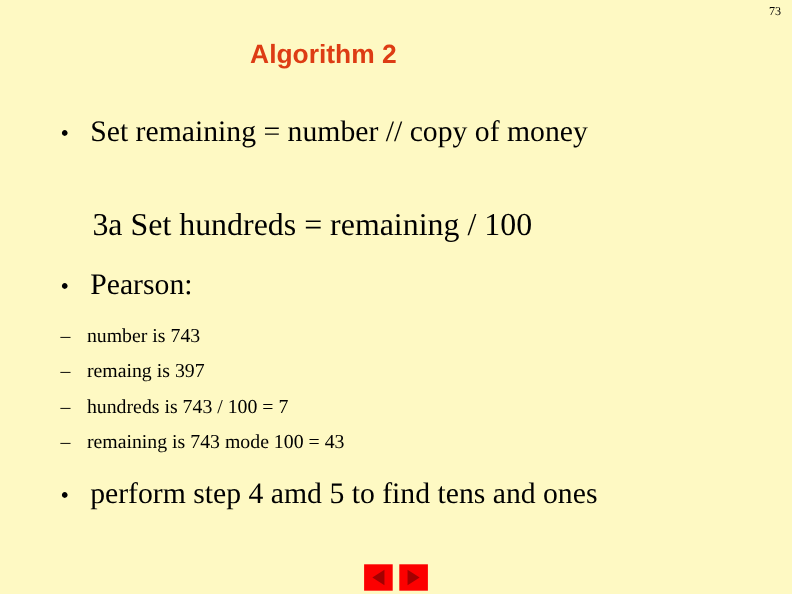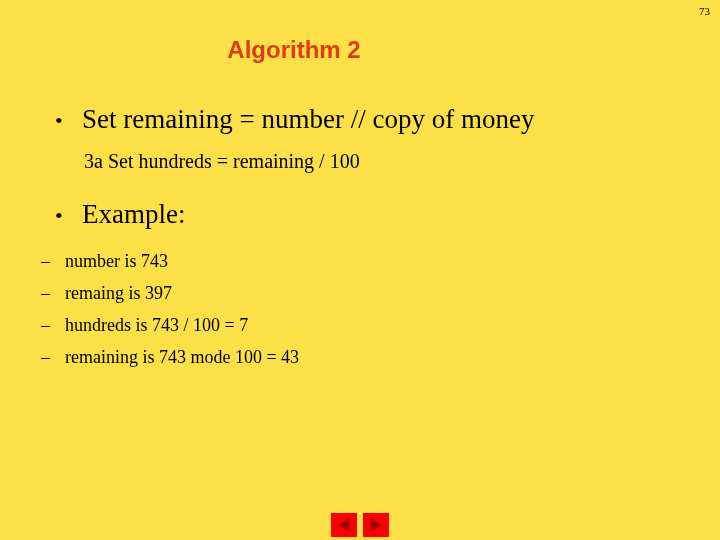--- a/index.html
+++ b/index.html
@@ -12,21 +12,21 @@
     height: 540px;
     overflow: hidden;
     font-family: "Liberation Serif", "DejaVu Serif", serif;
     color: #000000;
     position: relative;
   }
   #slide {
     position: relative;
     width: 720px;
     height: 540px;
-    background: #fde047;
+    background: #fef9c3;
   }
 
   
   .page-number {
     position: absolute;
     top: 5px;
     right: 10px;
     font-family: "Liberation Serif", "DejaVu Serif", serif;
     font-size: 11px;
     line-height: 12px;
@@ -73,34 +73,35 @@
   }
   .lvl1 .bullet {
     display: inline-block;
     width: 27px;
     font-size: 22px;
     vertical-align: baseline;
   }
 
   
   .step {
-    font-size: 20px;
+    font-size: 29px;
     line-height: 40px;
+    margin-top: 44px;
   }
   .step-a { padding-left: 84px; }
   .step-b { padding-left: 77px; }
 
   
   .lvl2-group {
     margin-top: 9px;
   }
   .lvl2 {
     font-size: 18px;
     line-height: 32px;
-    padding-left: 41px;
+    padding-left: 55px;
   }
   .lvl2 .dash {
     display: inline-block;
     width: 24px;
     font-size: 18px;
   }
 
   
   .closing {
     margin-top: 11px;
@@ -169,38 +170,41 @@
 
     <div class="line lvl1">
       <span class="bullet">•</span><span>Set remaining = number // copy of money</span>
     </div>
 
 
     <div class="line step step-a">3a Set hundreds = remaining / 100</div>
 
 
     <div class="line lvl1">
-      <span class="bullet">•</span><span>Example:</span>
+      <span class="bullet">•</span><span>Pearson:</span>
     </div>
 
     <div class="lvl2-group">
       <div class="line lvl2">
         <span class="dash">–</span><span>number is 743</span>
       </div>
       <div class="line lvl2">
         <span class="dash">–</span><span>remaing is 397</span>
       </div>
       <div class="line lvl2">
         <span class="dash">–</span><span>hundreds is 743 / 100 = 7</span>
       </div>
       <div class="line lvl2">
         <span class="dash">–</span><span>remaining is 743 mode 100 = 43</span>
       </div>
     </div>
 
+    <div class="line lvl1 closing">
+      <span class="bullet">•</span><span>perform step 4 amd 5 to find tens and ones</span>
+    </div>
 
   </div>
 
 
   <div class="nav-bar">
     <span class="nav-btn prev" title="Previous slide">
       <span class="tri"></span>
     </span><span class="nav-btn next" title="Next slide">
       <span class="tri"></span>
     </span>

